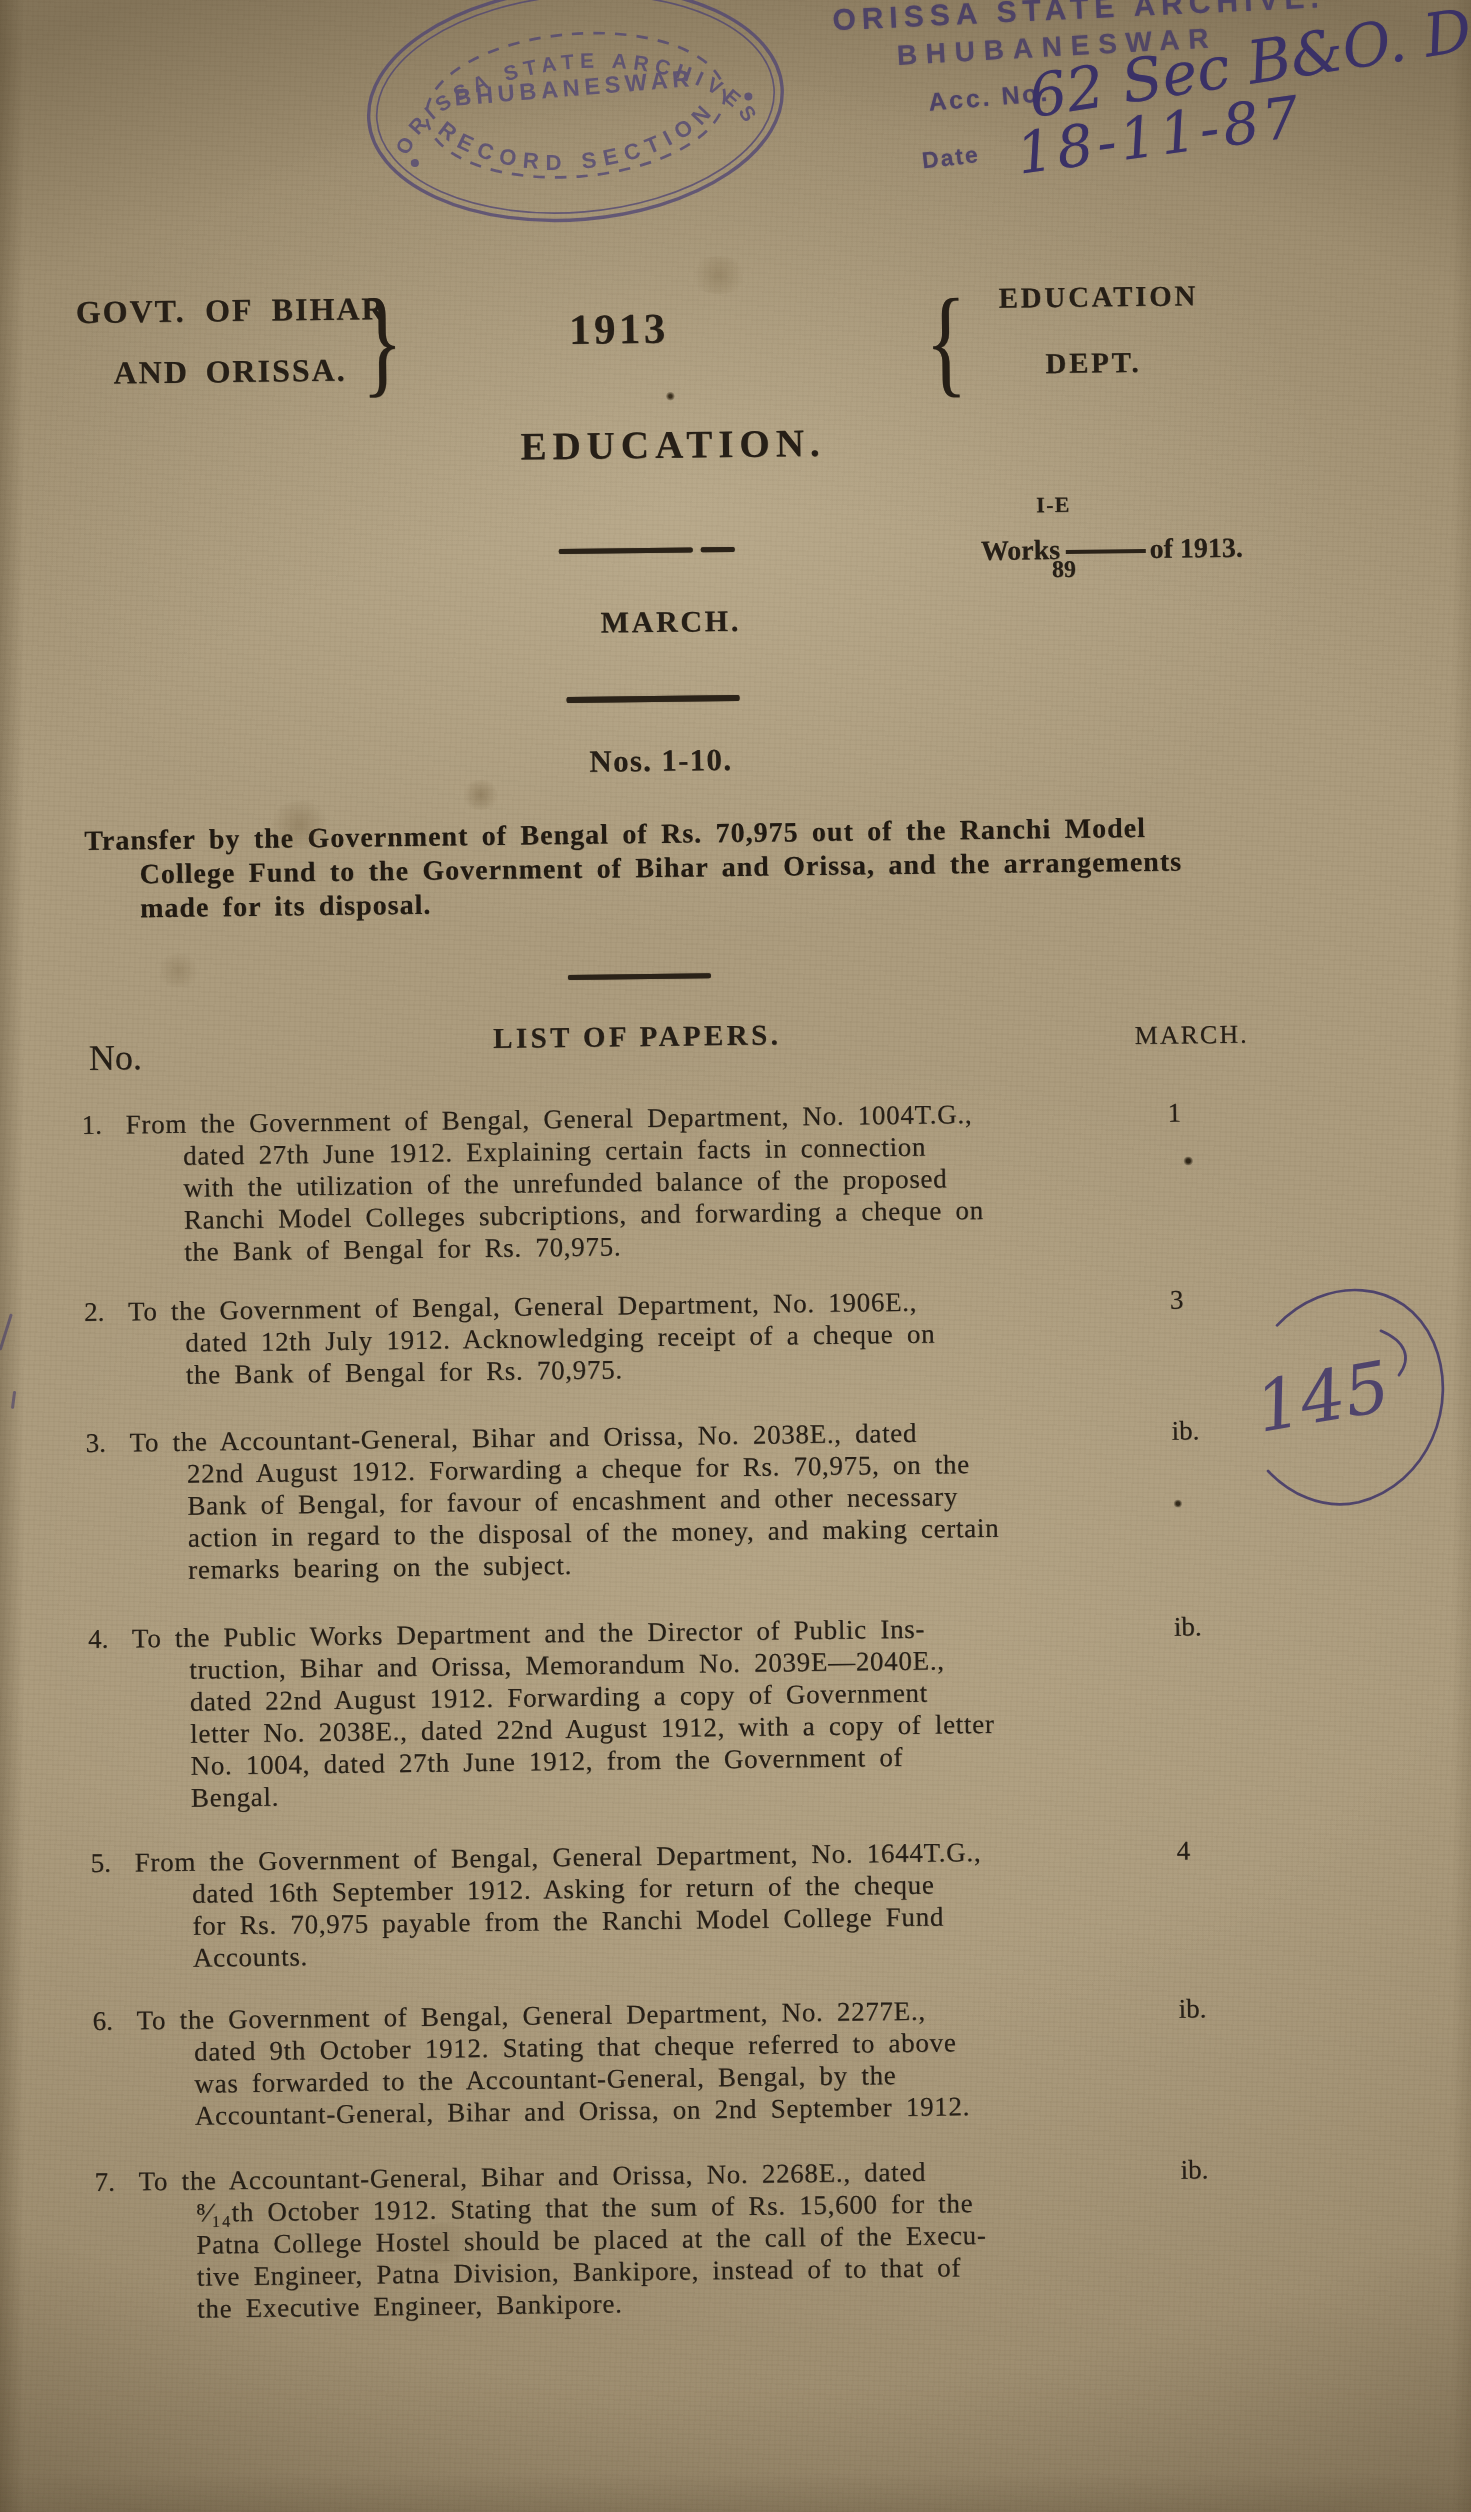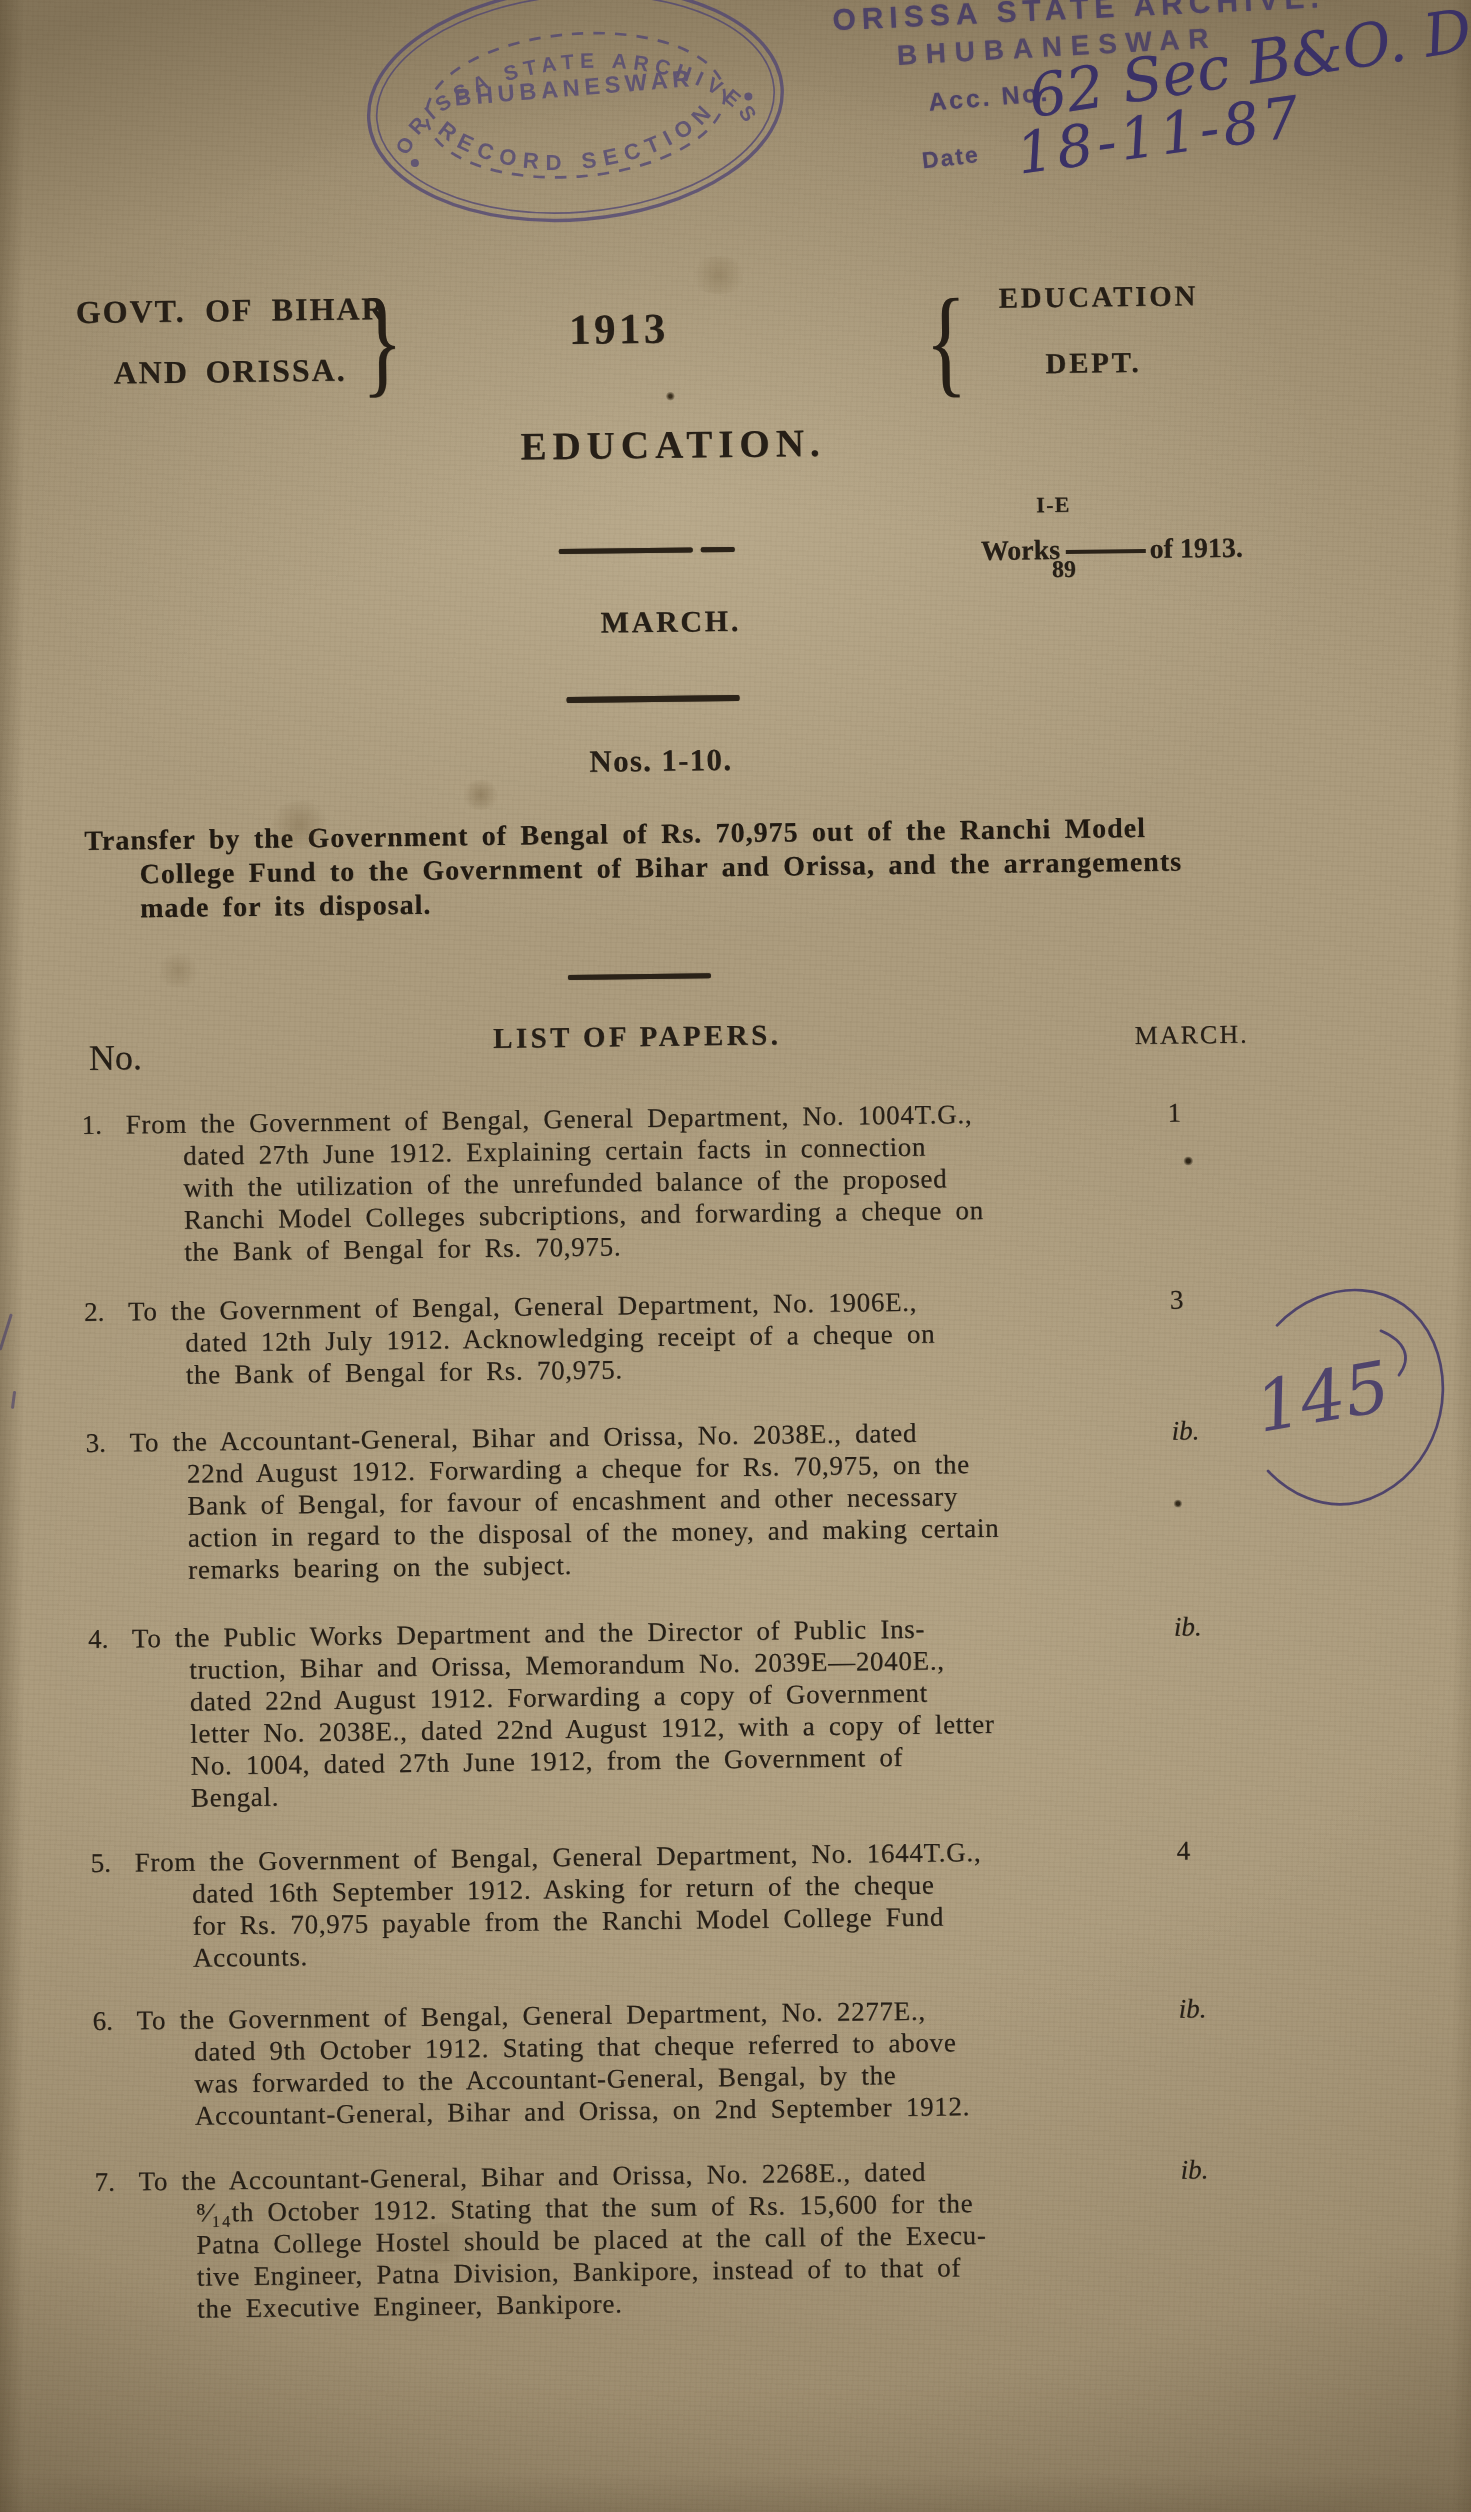--- a/index.html
+++ b/index.html
@@ -55,21 +55,21 @@
   .rule-c{left:572px;top:973px;width:143px;height:5.4px;}
   
   .hdr-no{left:92px;top:1029px;font-size:36px;}
   .hdr-papers{left:472px;top:1019px;width:337px;text-align:center;font-size:29px;letter-spacing:3.4px;}
   .hdr-page{left:1138px;top:1026px;font-size:26px;letter-spacing:2px;}
   .item{position:absolute;left:84px;width:1106px;font-size:27px;line-height:32px;}
   .item-no{position:absolute;left:0;top:0;}
   .item-text{margin-left:44px;padding-left:57px;text-indent:-57px;width:1025px;
              white-space:pre-line;letter-spacing:0.7px;word-spacing:6px;}
   .item-page{position:absolute;left:1086px;top:0.7px;width:74px;font-size:27px;}
-  .item-page.ital{font-style:italic;}
+  .item-page.ital{}
   .i1{top:1101px;} .i2{top:1288px;} .i3{top:1419px;} .i4{top:1615px;}
   .i5{top:1839px;} .i6{top:1997px;} .i7{top:2158px;}
   
   .speck{position:absolute;border-radius:50%;}
   .sp1{left:1185px;top:1162px;width:10px;height:8.8px;background:radial-gradient(circle,#2e2517 30%,rgba(46,37,23,0) 75%);}
   .sp2{left:1171px;top:1505px;width:8.8px;height:8px;background:radial-gradient(circle,#332a1b 30%,rgba(46,37,23,0) 75%);}
   .sp3{left:677px;top:391px;width:9.4px;height:8.8px;background:radial-gradient(circle,#3a2f1d 25%,rgba(46,37,23,0) 75%);}
   .sp4{left:467px;top:777px;width:40px;height:30px;background:radial-gradient(circle,rgba(96,76,44,.35),rgba(96,76,44,0) 70%);}
   .sp5{left:272px;top:796px;width:67px;height:47px;background:radial-gradient(circle,rgba(96,76,44,.28),rgba(96,76,44,0) 70%);}
   .sp6{left:701px;top:256px;width:61px;height:38px;background:radial-gradient(circle,rgba(100,80,46,.25),rgba(100,80,46,0) 70%);}

